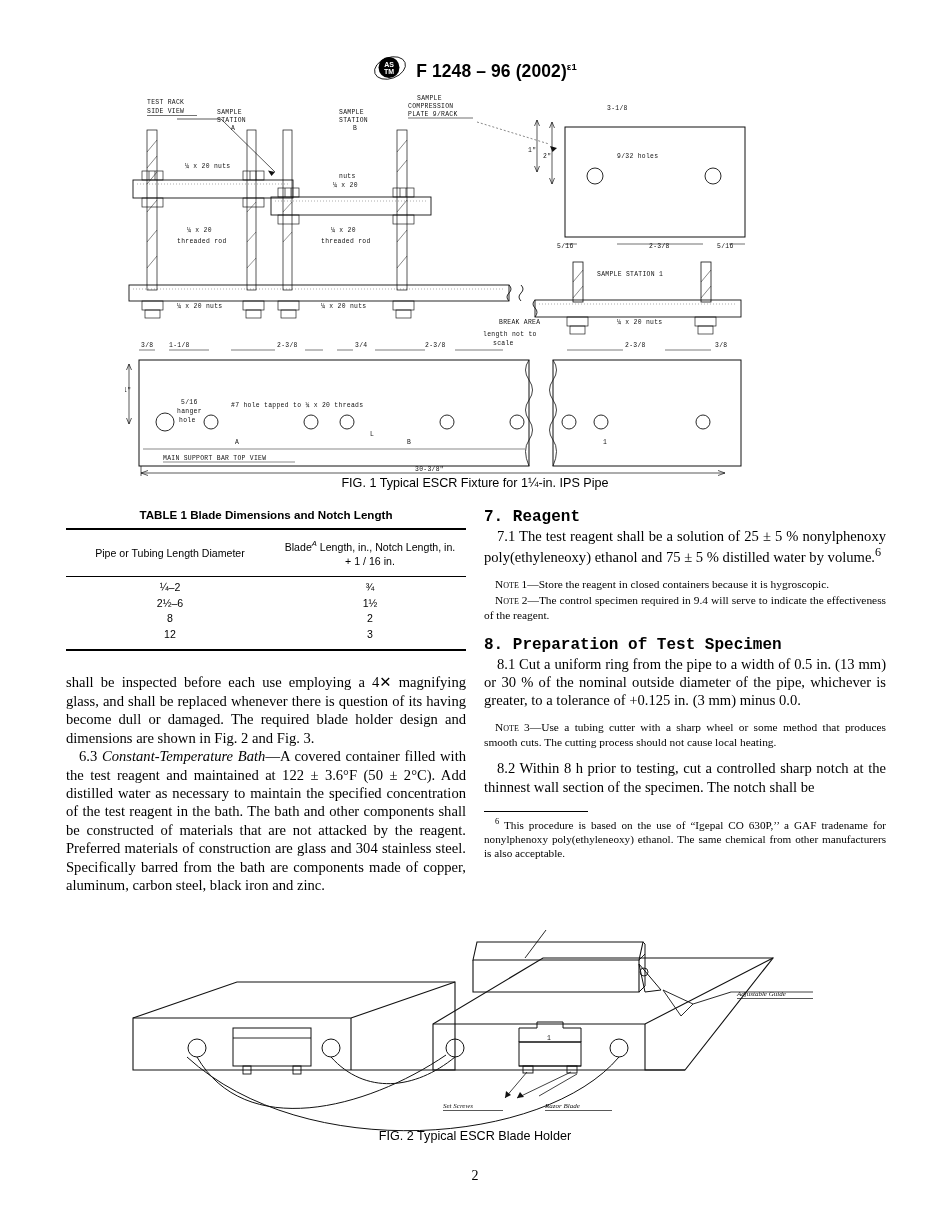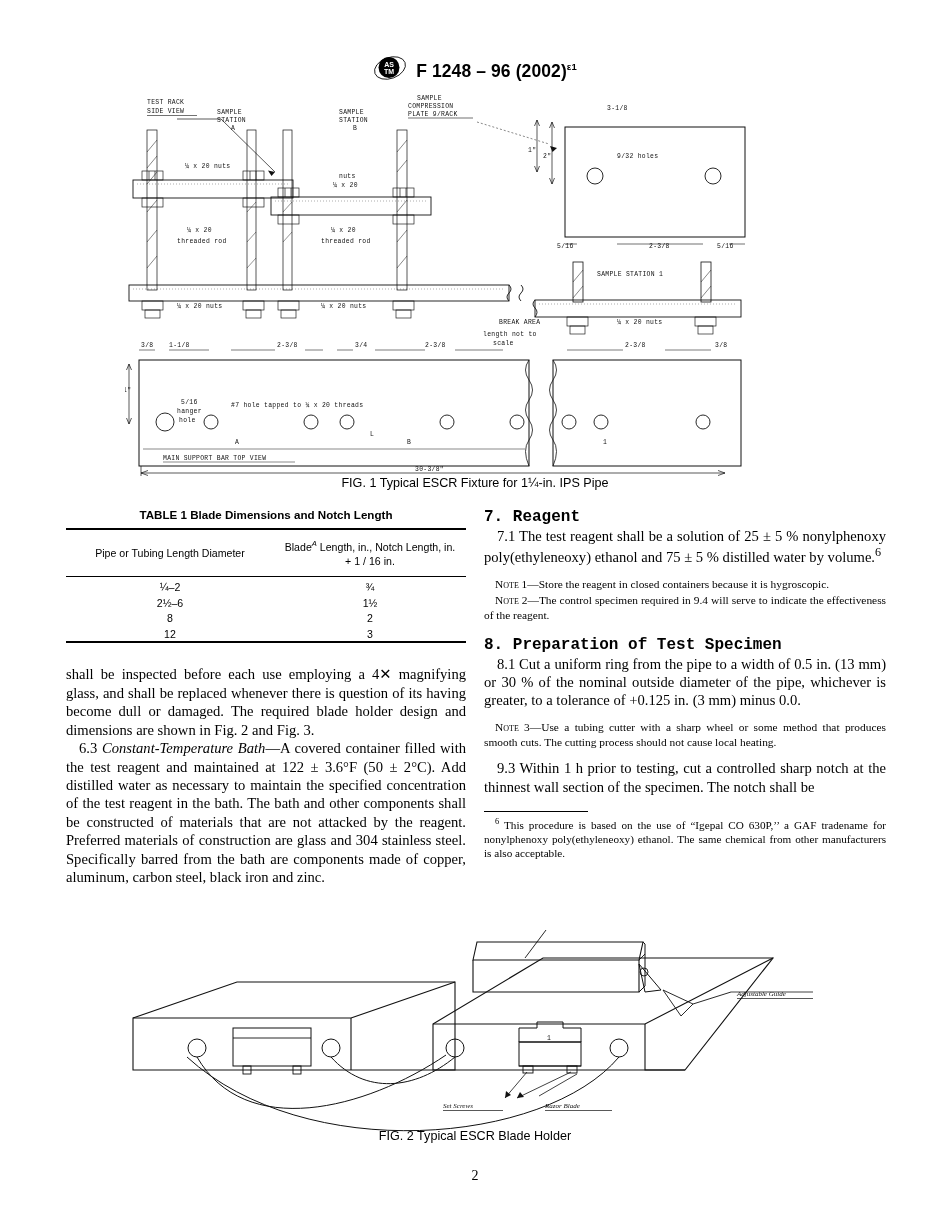--- a/index.html
+++ b/index.html
@@ -101,21 +101,21 @@
   }
   .rule-top { border-top: 2.4px solid #000; }
   .rule-mid { border-top: 1.2px solid #000; }
   .rule-bot { border-bottom: 2.4px solid #000; }
   table.t1 tbody td {
     text-align: center;
     padding: 1px 4px;
     line-height: 1.28;
   }
   table.t1 tbody tr:first-child td { padding-top: 4px; }
-  table.t1 tbody tr:last-child td { padding-bottom: 0; }
+  table.t1 tbody tr:last-child td { padding-bottom: 8px; }
   .tbl-footnote {
     font-family: "Liberation Sans", sans-serif;
     font-size: 9.6px;
     margin-top: 5px;
     padding-left: 2px;
   }
   .tbl-footnote sup { font-size: 7.6px; font-style: italic; }
   th sup { font-size: 7.6px; font-style: italic; }
 
   
@@ -471,21 +471,21 @@
     <p class="note"><span class="note-lbl">Note 2</span><span>—The control specimen required in 9.4 will serve to indicate the effectiveness of the reagent.</span></p>
   </div>
 
   <div class="sec-head spaced">8.  Preparation of Test Specimen</div>
   <p class="body indent">8.1  Cut a uniform ring from the pipe to a width of 0.5 in. (13 mm) or 30 % of the nominal outside diameter of the pipe, whichever is greater, to a tolerance of +0.125 in. (3 mm) minus 0.0.</p>
 
   <div class="notes-block">
     <p class="note"><span class="note-lbl">Note 3</span><span>—Use a tubing cutter with a sharp wheel or some method that produces smooth cuts. The cutting process should not cause local heating.</span></p>
   </div>
 
-  <p class="body indent" style="margin-top:10px;">9.3  Within 1 h prior to testing, cut a controlled sharp notch at the thinnest wall section of the specimen. The notch shall be</p>
+  <p class="body indent" style="margin-top:10px;">8.2  Within 8 h prior to testing, cut a controlled sharp notch at the thinnest wall section of the specimen. The notch shall be</p>
 
   <div class="footnote-rule"></div>
   <p class="footnote"><sup>6</sup><span> This procedure is based on the use of “Igepal CO 630P,’’ a GAF tradename for nonylphenoxy poly(ethyleneoxy) ethanol. The same chemical from other manufacturers is also acceptable.</span></p>
 </div>
 
 <div class="fig2-wrap">
 <svg width="700" height="215" viewBox="0 0 700 215" style="display:block;margin:0 auto;">
   <g stroke="#111" fill="none" stroke-width="1">
 
     <path d="M8 88 L112 52 L330 52 L330 140 L118 140 L8 140 Z" stroke-width="1.1"></path>

